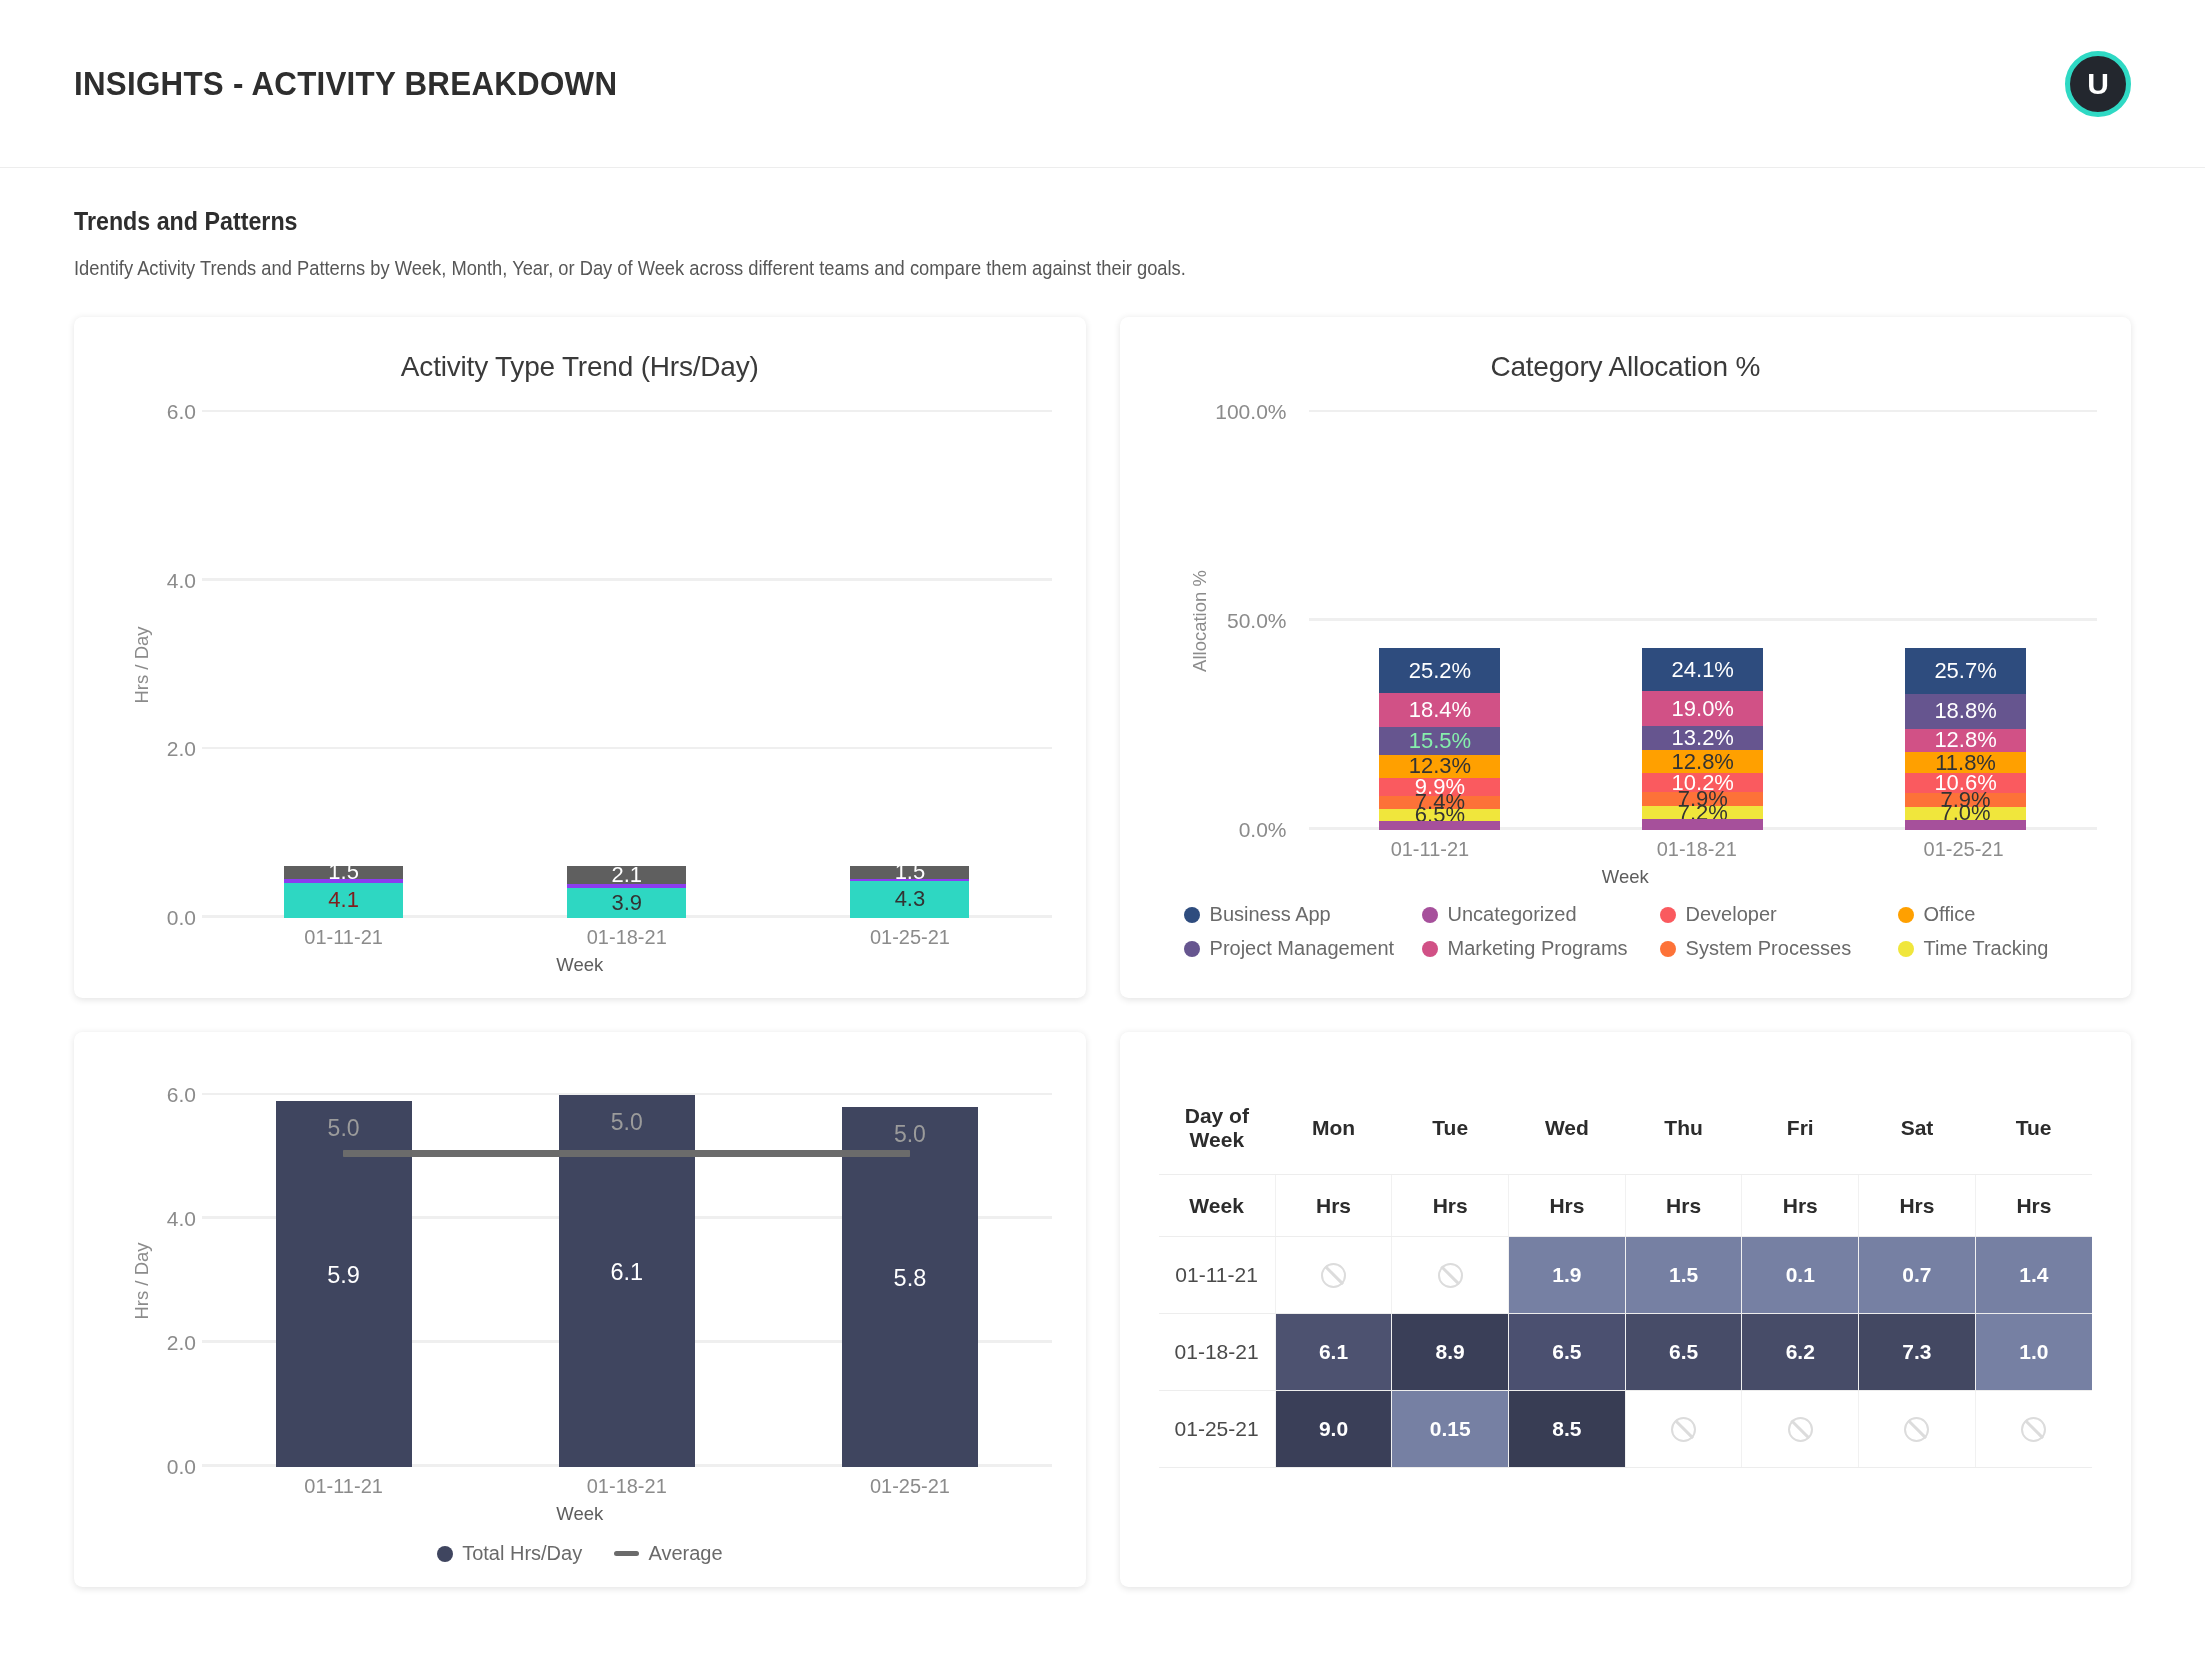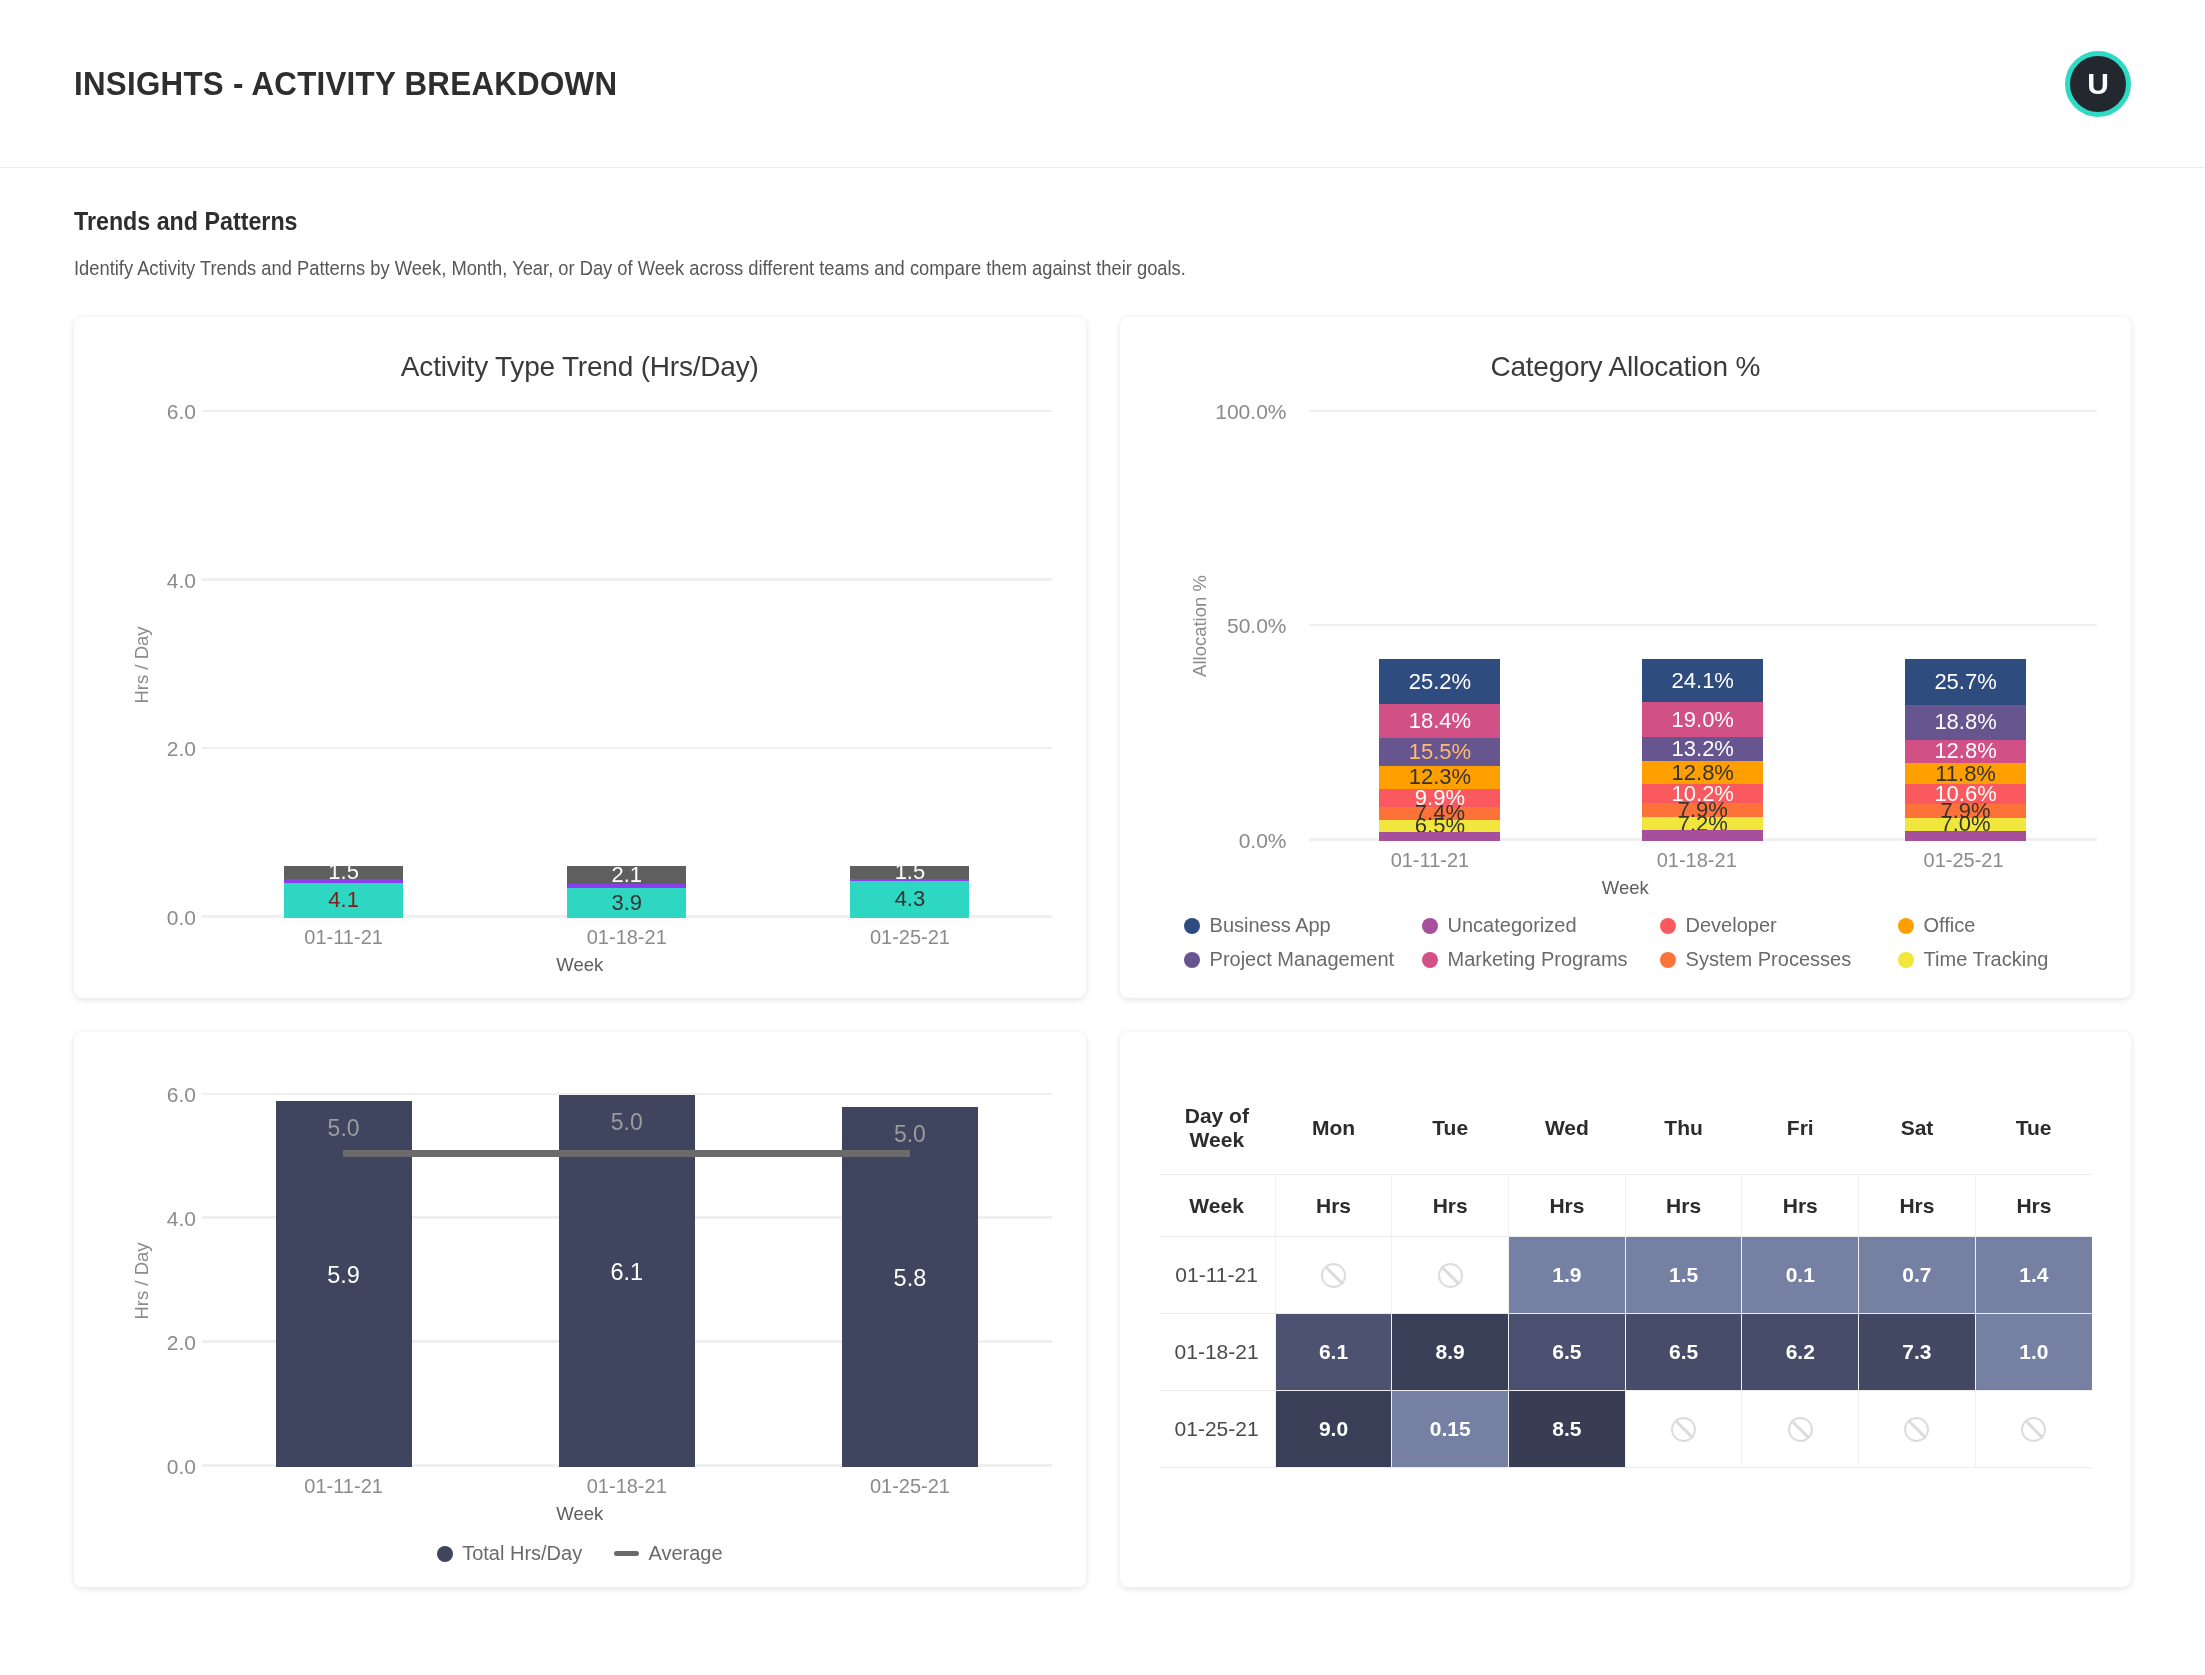--- a/index.html
+++ b/index.html
@@ -140,21 +140,21 @@
     width: 16px; height: 16px; border-radius: 50%; flex: none;
   }
   .legend-line {
     width: 25px; height: 5.9px; border-radius: 2.5px; flex: none;
     background: #6b6b6b;
   }
   .legend-grid8 {
     display: grid;
     grid-template-columns: 227px 227px 227px 168px;
     row-gap: 10px; column-gap: 15px;
-    margin: 15px auto 5px auto;
+    margin: 15px auto 16px auto;
     width: fit-content;
     gap: 11px;
   }
 
   
   .hm-wrap { margin-top: 30px; padding: 0 10px; }
   table.hm { width: 100%; border-collapse: collapse; table-layout: fixed; }
   table.hm th, table.hm td {
     text-align: center; font-size: 21px;
   }
@@ -273,21 +273,21 @@
         </div>
       <div class="bar-area" id="c2-area" style="left:160px;">
           <div class="gridline" style="bottom: 0%;"></div>
           <div class="gridline" style="bottom: 50%;"></div>
           <div class="gridline" style="bottom: 100%;"></div>
           <div class="bars-row">
             <div class="bar-slot">
               <div class="stack" style="width: 46%;">
                 <div class="seg" style="height: 25.2%; background: rgb(46, 76, 126); color: rgb(255, 255, 255);">25.2%</div>
                 <div class="seg" style="height: 18.4%; background: rgb(209, 81, 134); color: rgb(255, 255, 255);">18.4%</div>
-                <div class="seg" style="height: 15.5%; background: rgb(102, 85, 143); color: #fdba74;">15.5%</div>
+                <div class="seg" style="height: 15.5%; background: rgb(102, 85, 143); color: #86efac;">15.5%</div>
                 <div class="seg" style="height: 12.3%; background: rgb(255, 160, 0); color: rgb(51, 51, 51);">12.3%</div>
                 <div class="seg" style="height: 9.9%; background: rgb(250, 90, 95); color: rgb(255, 255, 255);">9.9%</div>
                 <div class="seg" style="height: 7.4%; background: rgb(253, 114, 56); color: rgb(51, 51, 51);">7.4%</div>
                 <div class="seg" style="height: 6.5%; background: rgb(240, 230, 60); color: rgb(51, 51, 51);">6.5%</div>
                 <div class="seg" style="height: 4.8%; background: rgb(166, 80, 155); color: rgb(255, 255, 255);"></div>
               </div>
             </div>
             <div class="bar-slot">
               <div class="stack" style="width: 46%;">
                 <div class="seg" style="height: 24.1%; background: rgb(46, 76, 126); color: rgb(255, 255, 255);">24.1%</div>

